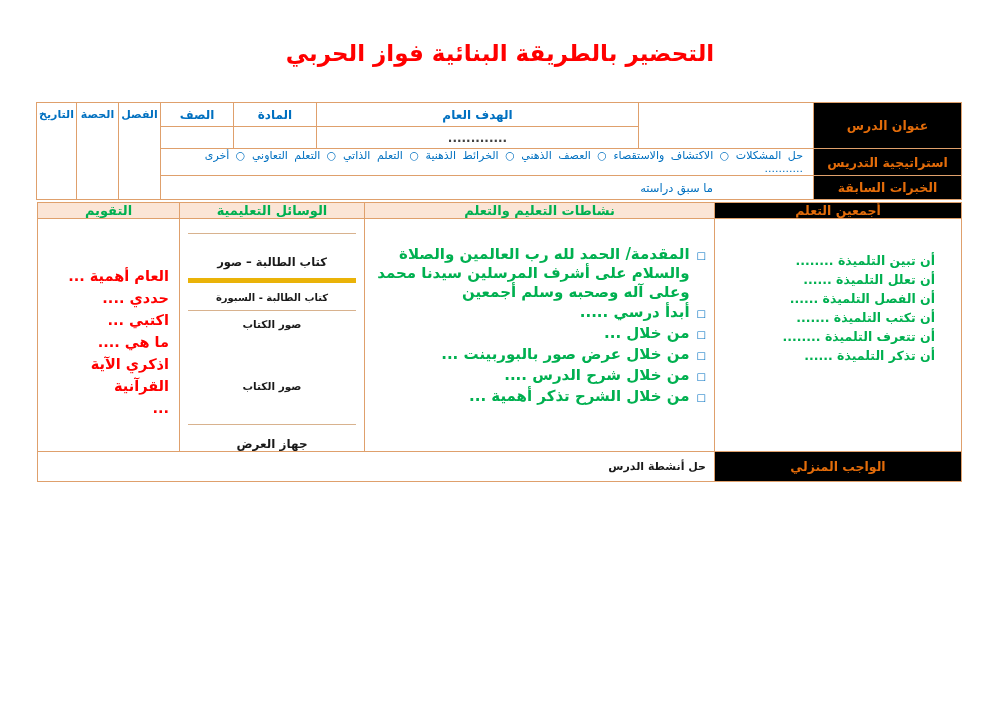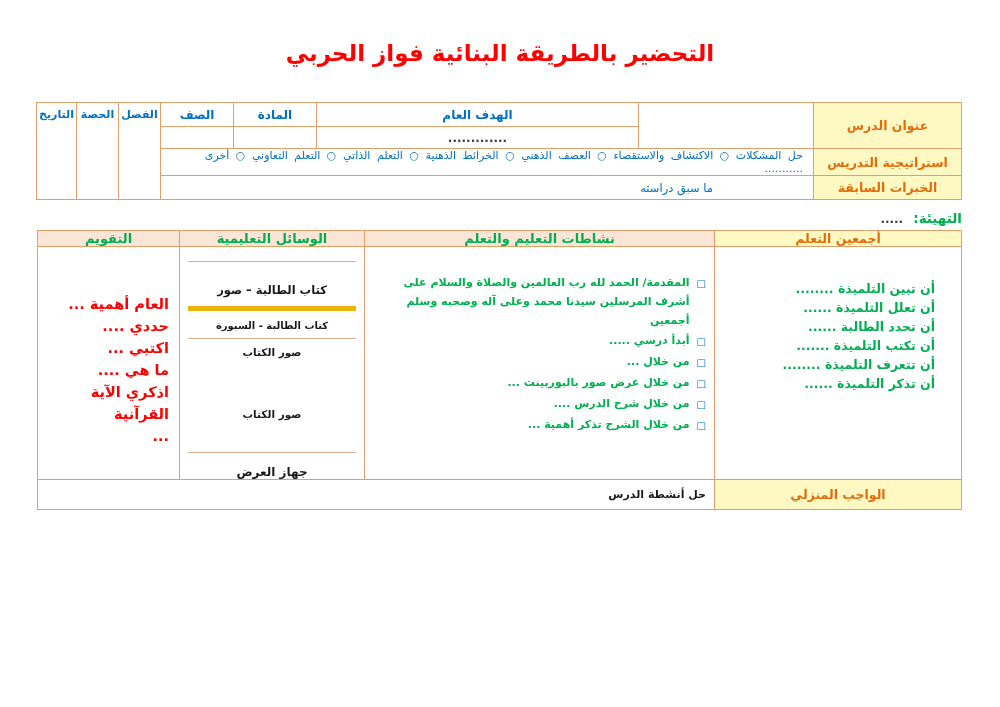--- a/index.html
+++ b/index.html
@@ -11,21 +11,21 @@
   .page {
     position: relative; width: 1000px; height: 707px;
     background: #ffffff; direction: rtl; overflow: hidden;
   }
   .title {
     text-align: center; color: #ff0000; font-weight: bold;
     font-size: 23px; padding-top: 40px; letter-spacing: 0.5px;
   }
   table { border-collapse: collapse; table-layout: fixed; }
   td { border: 1px solid #dfa06c; overflow: hidden; }
-  .peach { background: #fef9c3; }
+  .peach { background: #000000; }
   .olabel {
     color: #e36c0a; font-weight: bold; font-size: 12.5px;
     text-align: center; vertical-align: middle;
   }
   .glabel {
     color: #00b050; font-weight: bold; font-size: 13px;
     text-align: center; vertical-align: middle; background: #fbe5d6;
   }
   .bluelabel {
     color: #0070c0; font-weight: bold; font-size: 12px;
@@ -51,21 +51,21 @@
   .mhead td { height: 16px; }
   .mbody td { height: 230px; vertical-align: top; }
   .mfoot td { height: 30px; }
 
   .obj-cell { padding: 32px 26px 0 8px; }
   .obj-line { color: #00b050; font-weight: bold; font-size: 12.5px; line-height: 19px; text-align: right; }
 
   .act-cell { padding: 26px 8px 0 10px; }
   .act-item { display: flex; gap: 7px; margin-bottom: 1px; text-align: right; }
   .act-marker { color: #0070c0; font-size: 10px; line-height: 19px; flex: 0 0 auto; padding-top: 1px; }
-  .act-text { color: #00b050; font-weight: bold; font-size: 11px; line-height: 19px; }
+  .act-text { color: #00b050; font-weight: bold; font-size: 15px; line-height: 19px; }
 
   .aid-cell { padding: 0 8px; }
   .aid-item { text-align: center; color: #1a1a1a; }
   .aid-spacer { height: 15px; border-bottom: 1px solid #d8b28e; margin-bottom: 21px; }
   .aid-main  { font-weight: bold; font-size: 11.5px; padding-bottom: 9px; border-bottom: 5px solid #eab308; margin-bottom: 9px; }
   .aid-small { font-weight: bold; font-size: 10px;  padding-bottom: 7px; border-bottom: 1px solid #d8b28e; margin-bottom: 7px; }
   .aid-plain { font-weight: bold; font-size: 10.5px; }
   .aid-plain2{ font-weight: bold; font-size: 10.5px; margin-top: 50px; padding-bottom: 32px; border-bottom: 1px solid #d8b28e; }
   .aid-last  { font-weight: bold; font-size: 12px; margin-top: 12px; }
 
@@ -112,24 +112,20 @@
       <td class="peach olabel">استراتيجية التدريس</td>
       <td class="bluetext strategy" colspan="4">حل المشكلات ○ الاكتشاف والاستقصاء ○ العصف الذهني ○ الخرائط الذهنية ○ التعلم الذاتي ○ التعلم التعاوني ○ أخرى ...........</td>
     </tr>
     <tr class="r3">
       <td class="peach olabel">الخبرات السابقة</td>
       <td class="bluetext prior" colspan="4">ما سبق دراسته</td>
     </tr>
   </tbody>
     </table>
 
-  <div class="prep">
-    <span class="prep-label">التهيئة:</span>
-    <span class="prep-dots">.....</span>
-  </div>
 
   <table class="main-table">
     <colgroup>
       <col style="width:247px">
         <col style="width:350px">
         <col style="width:185px">
         <col style="width:142px">
     </colgroup>
     <tbody>
         <tr class="mhead">
@@ -137,21 +133,21 @@
       <td class="glabel">نشاطات التعليم والتعلم</td>
       <td class="glabel">الوسائل التعليمية</td>
       <td class="glabel">التقويم</td>
     </tr>
     <tr class="mbody">
       <td class="obj-cell">
         <div>
 
         <div class="obj-line">أن تبين التلميذة ........</div>
               <div class="obj-line">أن تعلل التلميذة ......</div>
-              <div class="obj-line">أن تحدد الطالبة ......</div>
+              <div class="obj-line">أن الفصل التلميذة ......</div>
               <div class="obj-line">أن تكتب التلميذة .......</div>
               <div class="obj-line">أن تتعرف التلميذة ........</div>
               <div class="obj-line">أن تذكر التلميذة ......</div>
             </div>
       </td>
       <td class="act-cell">
         <div>
 
             <div class="act-item">
               <span class="act-marker">□</span>

